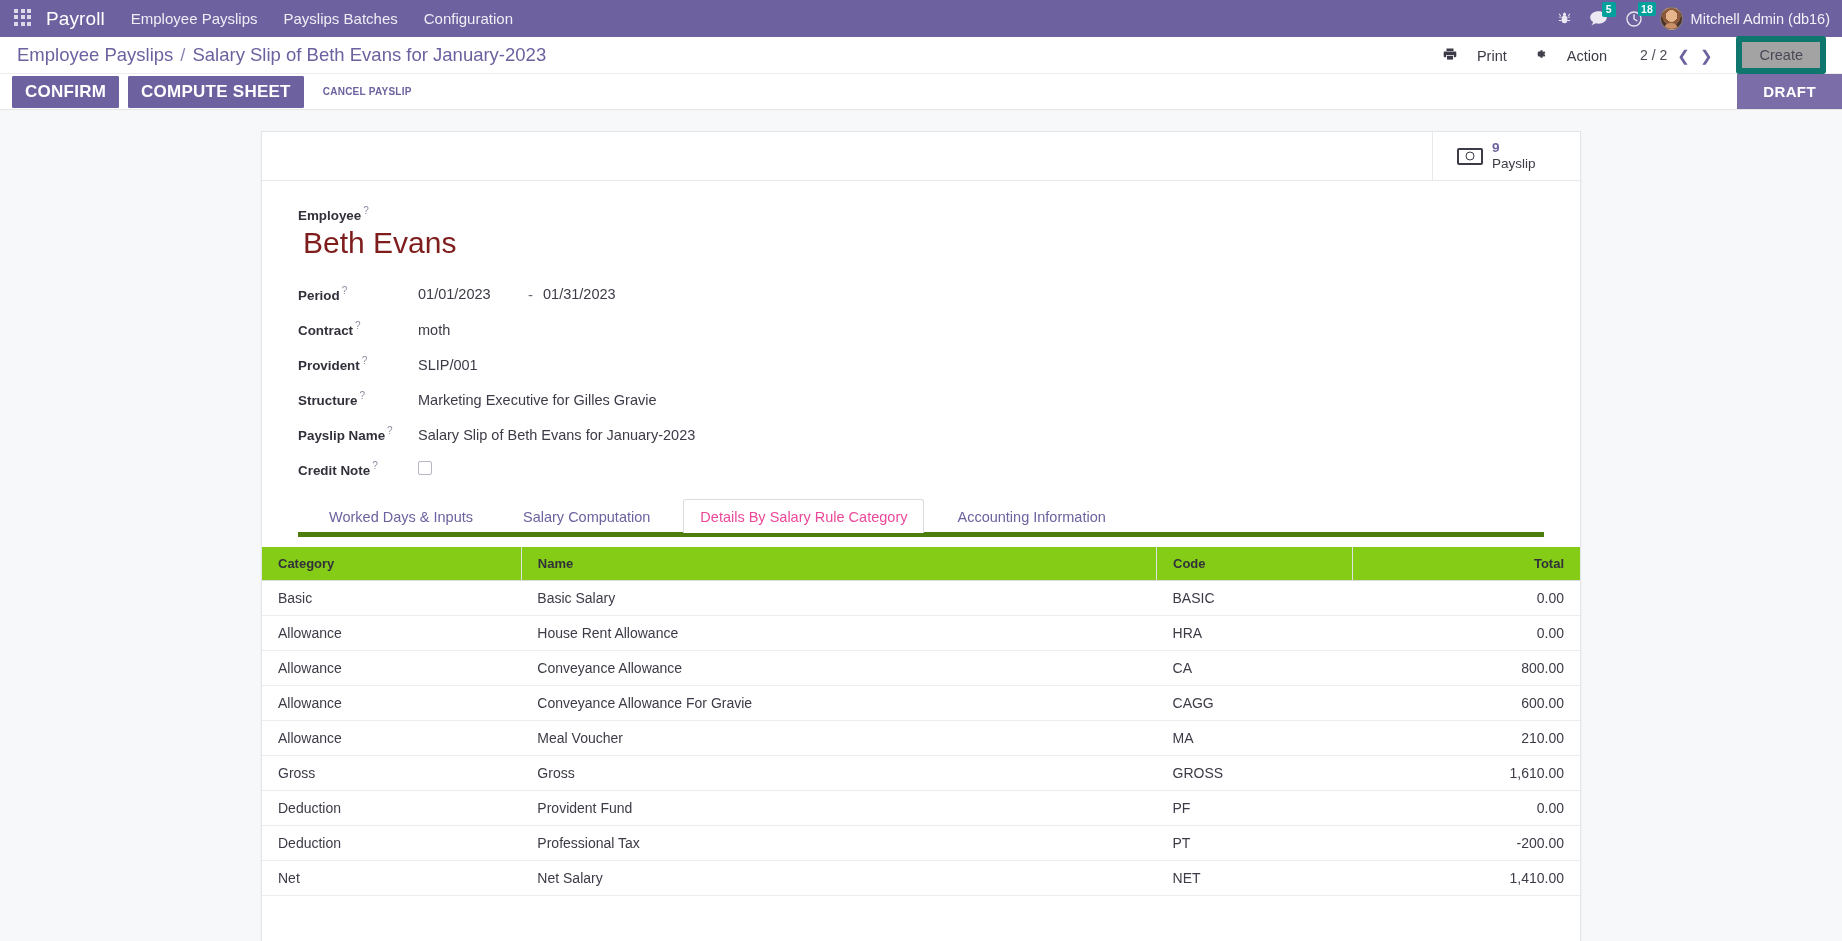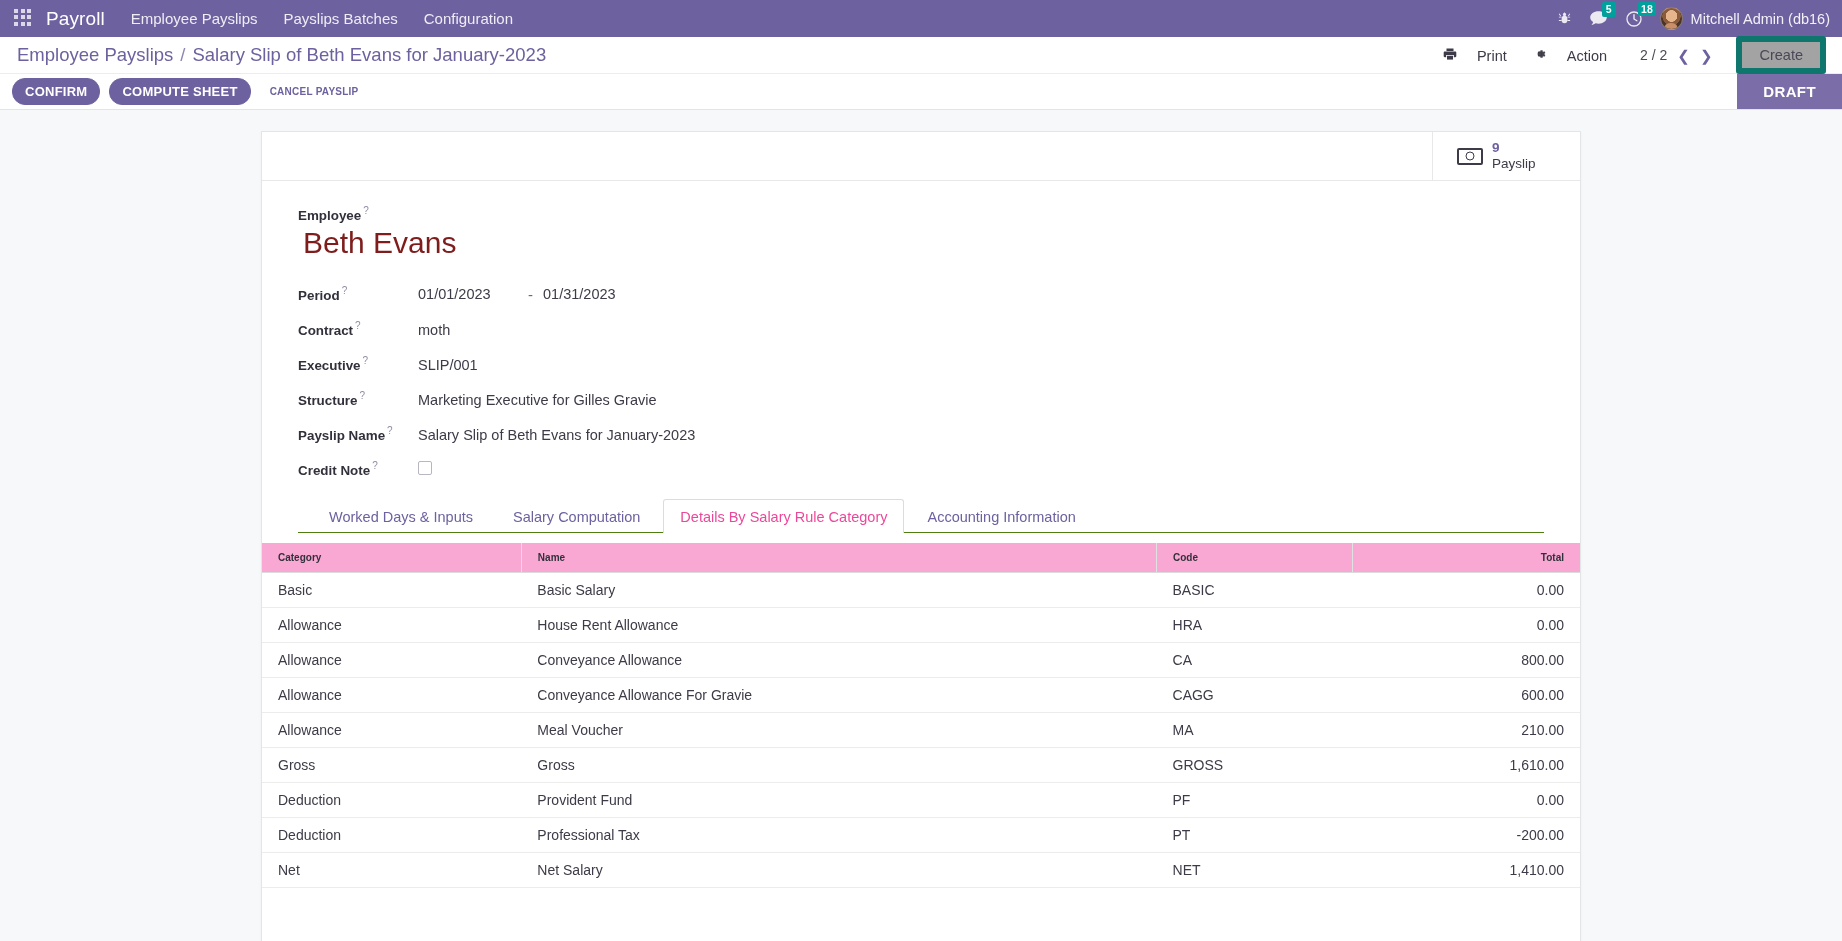--- a/index.html
+++ b/index.html
@@ -157,25 +157,25 @@
     border-bottom: 1px solid #e4e4e6;
     display: flex;
     align-items: stretch;
     padding-left: 12px;
   }
   .cp-bottom-inner { display: flex; align-items: center; gap: 9px; }
   .btn-primary {
     background: #6d619f;
     border: 1px solid #6d619f;
     color: #ffffff;
-    font-size: 13px;
+    font-size: 17px;
     font-weight: 700;
     letter-spacing: .25px;
     padding: 5px 12px;
-    border-radius: 13px;
+    border-radius: 1px;
     cursor: pointer;
     text-transform: uppercase;
     font-family: inherit;
   }
   .btn-link-action {
     background: none; border: none;
     color: #6d619f;
     font-size: 10px;
     font-weight: 700;
     letter-spacing: .25px;
@@ -292,23 +292,23 @@
     border-radius: 2px;
     background: #fff;
     display: inline-block;
     cursor: pointer;
   }
 
   
   .notebook { margin-top: 12px; }
   .tabs {
     display: flex;
-    border-bottom: 1px solid #4d7c0f;
+    border-bottom: 5px solid #4d7c0f;
     padding-left: 14px;
-    gap: 6px;
+    gap: 16px;
   }
   .tab {
     font-size: 14.5px;
     color: #6d619f;
     padding: 9px 16px 8px 16px;
     cursor: pointer;
     border: 1px solid transparent;
     border-bottom: none;
     margin-bottom: -1px;
     border-radius: 3px 3px 0 0;
@@ -321,24 +321,24 @@
     border-bottom-color: #ffffff;
   }
 
   
   table.o-list {
     width: 100%;
     border-collapse: collapse;
     font-size: 14px;
   }
   table.o-list thead th {
-    background: #f9a8d4;
+    background: #84cc16;
     color: #32313b;
     font-weight: 700;
-    font-size: 10px;
+    font-size: 13px;
     text-align: left;
     padding: 9px 16px;
     border-bottom: 1px solid #d9dbdd;
     border-right: 1px solid #dfe1e3;
     white-space: nowrap;
   }
   table.o-list thead th:last-child { border-right: none; }
   table.o-list thead th.num { text-align: right; }
   table.o-list tbody td {
     padding: 9px 16px;
@@ -505,21 +505,21 @@
             <td class="lbl">
               <span class="field-label">Contract</span><span class="help-mark">?</span>
             </td>
             <td>
               <span class="field-value">moth</span>
             </td>
           </tr>
 
           <tr>
             <td class="lbl">
-              <span class="field-label">Executive</span><span class="help-mark">?</span>
+              <span class="field-label">Provident</span><span class="help-mark">?</span>
             </td>
             <td>
               <span class="field-value">SLIP/001</span>
             </td>
           </tr>
 
           <tr>
             <td class="lbl">
               <span class="field-label">Structure</span><span class="help-mark">?</span>
             </td>

